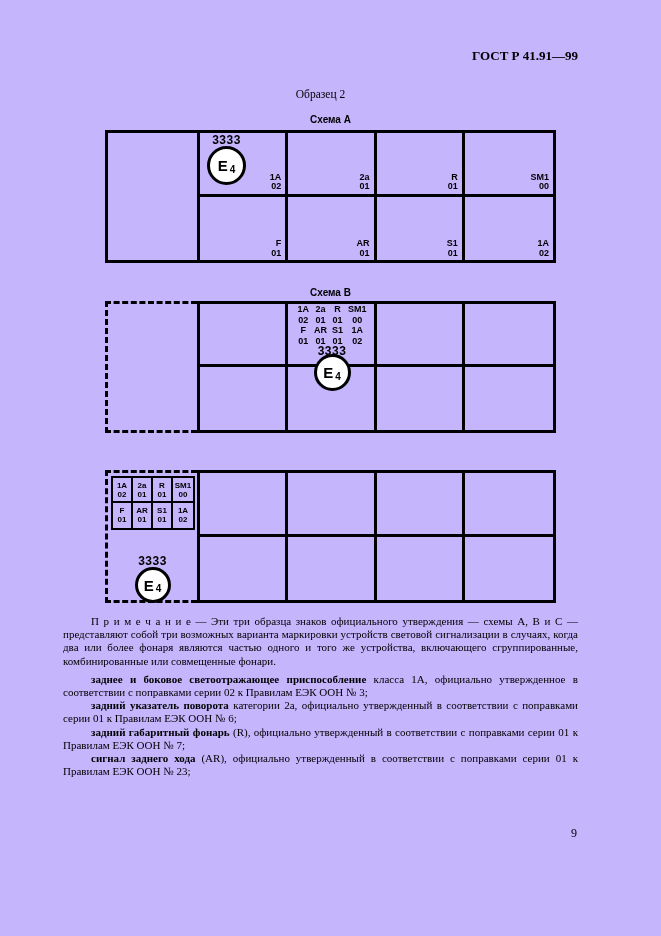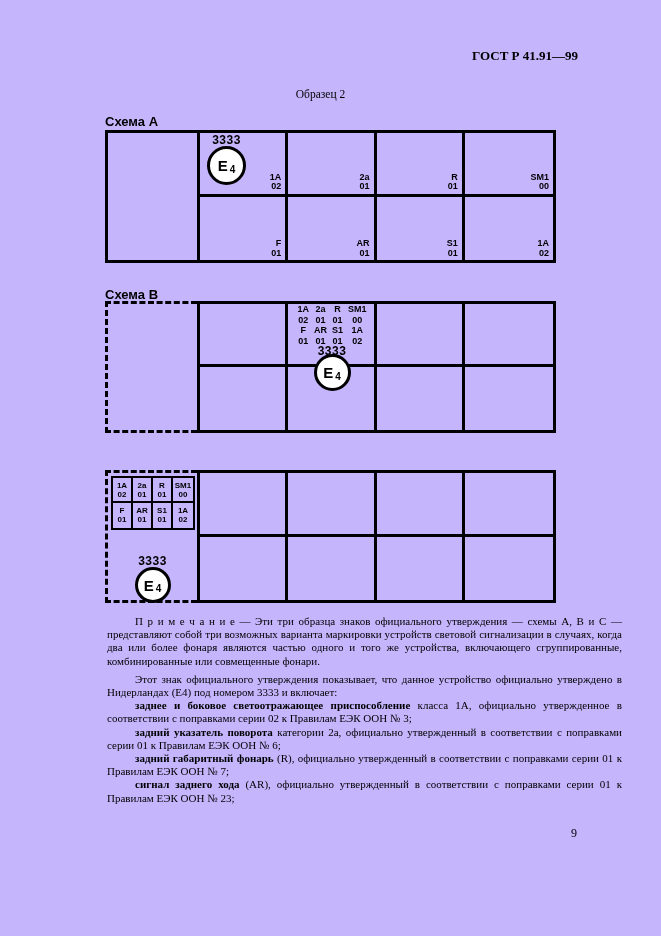--- a/index.html
+++ b/index.html
@@ -6,22 +6,22 @@
   .page {
     position:relative; width:661px; height:936px; background:#c4b5fd;
     font-family:"Liberation Serif", serif; color:#000;
     overflow:hidden; margin:0 auto;
   }
   .docnum { position:absolute; top:48px; right:83px; font-weight:bold; font-size:13px; }
   .title-block { position:absolute; top:88px; left:63px; width:515px; text-align:center; font-size:11.5px; line-height:12.5px; }
 
   
   .schema-title {
-    position:absolute; left:105px; width:451px; 
-    font-family:"Liberation Sans", sans-serif; font-weight:bold; font-size:13px;
+    position:absolute; left:105px; width:451px; text-align:center;
+    font-family:"Liberation Sans", sans-serif; font-weight:bold; font-size:10px;
   }
   .schema-table { position:absolute; left:105px; width:451px; }
   .left-cell { position:absolute; left:0; top:0; width:92px; height:100%; box-sizing:border-box; }
   .left-cell.solid  { border:3px solid #000; border-right:none; }
   .left-cell.dashed { border:3px dashed #000; border-right:none; }
   .grid {
     position:absolute; left:92px; top:0; width:359px; height:100%;
     display:grid; grid-template-columns:repeat(4,1fr); grid-template-rows:1fr 1fr;
     border:3px solid #000; box-sizing:border-box;
   }
@@ -69,21 +69,21 @@
     font-family:"Liberation Sans", sans-serif; font-weight:bold; font-size:8px; line-height:9px;
     border-right:2px solid #000;
   }
   .mini-cell:nth-child(4n) { border-right:none; }
   .mini-cell:nth-child(-n+4) { border-bottom:2px solid #000; }
   .mini-cell span { display:block; }
   .emark-c { margin-top:26px; }
   .emark-c .emark-circle { width:30px; height:30px; }
 
   
-  .textblock { position:absolute; top:615px; left:63px; width:515px;margin-left:44px; }
+  .textblock { position:absolute; top:615px; left:63px; width:515px; }
   .para { margin:0; text-indent:28px; text-align:justify; font-size:11px; line-height:13.2px; }
   .para.note { margin-bottom:5px; }
   .bold-lead { font-weight:bold; }
   .pagenum { position:absolute; top:826px; left:571px; font-size:12px; }
 </style>
 </head>
 <body>
 
 <div class="page">
 
@@ -246,21 +246,20 @@
       <div class="gcell"></div>
       <div class="gcell"></div>
       <div class="gcell"></div>
       <div class="gcell"></div>
       <div class="gcell"></div>
     </div>
   </div>
 
   <div class="textblock">
     <p class="para note">П р и м е ч а н и е — Эти три образца знаков официального утверждения — схемы А, В и С — представляют собой три возможных варианта маркировки устройств световой сигнализации в случаях, когда два или более фонаря являются частью одного и того же устройства, включающего сгруппированные, комбинированные или совмещенные фонари.</p>
-    <p class="para">Этот знак официального утверждения показывает, что данное устройство официально утверждено в Нидерландах (Е4) под номером 3333 и включает:</p>
     <p class="para"><span class="bold-lead">заднее и боковое светоотражающее приспособление</span><span> класса 1А, официально утвержденное в соответствии с поправками серии 02 к Правилам ЕЭК ООН № 3;</span></p>
     <p class="para"><span class="bold-lead">задний указатель поворота</span><span> категории 2а, официально утвержденный в соответствии с поправками серии 01 к Правилам ЕЭК ООН № 6;</span></p>
     <p class="para"><span class="bold-lead">задний габаритный фонарь</span><span> (R), официально утвержденный в соответствии с поправками серии 01 к Правилам ЕЭК ООН № 7;</span></p>
     <p class="para"><span class="bold-lead">сигнал заднего хода</span><span> (AR), официально утвержденный в соответствии с поправками серии 01 к Правилам ЕЭК ООН № 23;</span></p>
   </div>
 
   <div class="pagenum">9</div>
 
 </div>
 

